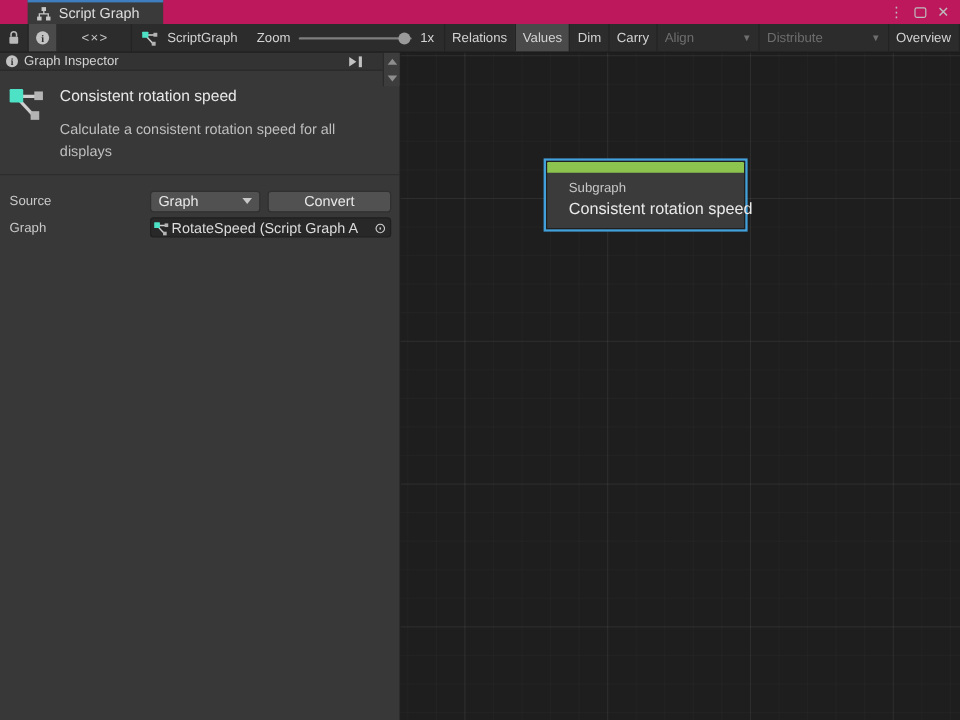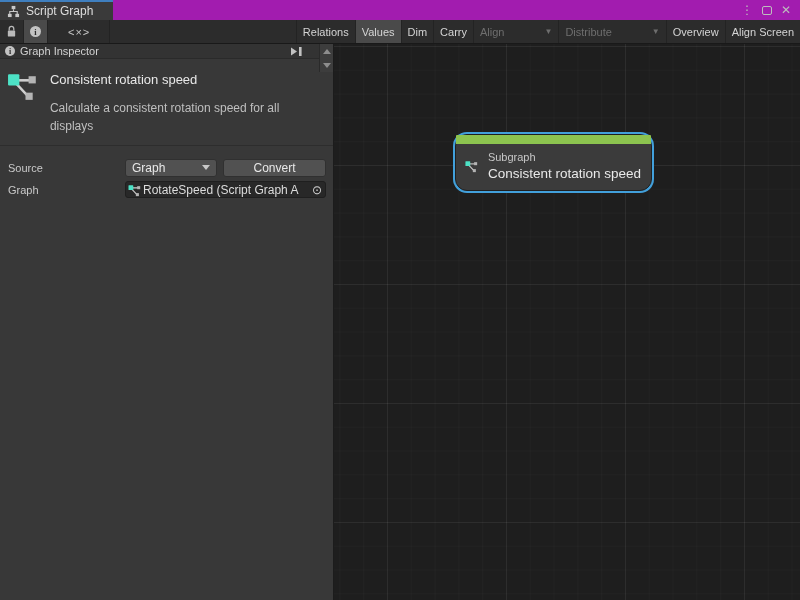--- a/index.html
+++ b/index.html
@@ -6,21 +6,21 @@
     --node-header-green:#8CC44F;
     --selection-blue:#42A0DB;
     --icon-teal:#4DE2C6;
   }
   *{box-sizing:border-box;margin:0;padding:0;}
   html,body{width:800px;height:600px;overflow:hidden;}
   body{font-family:"Liberation Sans",sans-serif;background:#282828;color:#d6d6d6;
        -webkit-user-select:none;user-select:none;font-size:12px;}
 
   
-  .titlebar{height:20px;background:#a21caf;display:flex;align-items:stretch;}
+  .titlebar{height:20px;background:#be185d;display:flex;align-items:stretch;padding-left:23px;}
   .tab{width:113px;background:#3a3a3a;border-top:2px solid #3f7fbf;display:flex;
        align-items:center;gap:6px;padding-left:7px;color:#dedede;font-size:12px;}
   .win-controls{margin-left:auto;display:flex;align-items:center;gap:9px;
        padding-right:9px;color:#bdbdbd;}
   .win-controls .glyph{font-size:12px;line-height:1;cursor:default;}
   .maxbox{width:10px;height:9px;border:1.5px solid #bdbdbd;border-radius:2px;display:inline-block;}
 
   
   .toolbar{height:24px;background:#2c2c2c;border-bottom:1px solid #191919;
        display:flex;align-items:stretch;font-size:11px;color:#d4d4d4;overflow:hidden;}
@@ -85,22 +85,22 @@
 
   
   .canvas{flex:1;position:relative;background-color:#1e1e1e;
     background-image:
       linear-gradient(rgba(255,255,255,0.05) 1px, transparent 1px),
       linear-gradient(90deg, rgba(255,255,255,0.05) 1px, transparent 1px),
       linear-gradient(rgba(255,255,255,0.02) 1px, transparent 1px),
       linear-gradient(90deg, rgba(255,255,255,0.02) 1px, transparent 1px);
     background-size:119px 119px,119px 119px,23.8px 23.8px,23.8px 23.8px;
     background-position:0 121px,53px 0,0 2px,5.4px 0;}
-  .node{position:absolute;left:121px;top:90px;width:197px;background:#3b3b3b;
-       border:1px solid #202020;border-radius:12px;box-shadow:0 0 0 2px var(--selection-blue);}
+  .node{position:absolute;left:121px;top:90px;width:166px;background:#3b3b3b;
+       border:1px solid #202020;border-radius:0;box-shadow:0 0 0 2px var(--selection-blue);}
   .node-header{height:9px;background:var(--node-header-green);border-radius:1px 1px 0 0;}
   .node-body{display:flex;align-items:center;gap:9px;padding:7px 10px 9px 9px;}
   .node-type{font-size:11px;color:#c7c7c7;margin-bottom:3px;}
   .node-title{font-size:13.5px;color:#e9e9e9;white-space:nowrap;}
 </style>
 </head>
 <body>
 
 <div class="titlebar">
   <div class="tab">
@@ -127,20 +127,38 @@
     </svg>
   </div>
   <div class="tbtn active bordered">
     <span class="info-dot">i</span>
   </div>
   <div class="tool-gap"></div>
   <div class="tbtn">
     <span class="code-glyph">&lt;×&gt;</span>
   </div>
   <div class="tool-gap" style="border-right:1px solid #232323"></div>
+  <div class="sg-label">
+    <svg width="15" height="14" viewBox="0 0 32 30">
+      <line x1="8" y1="9" x2="23" y2="9" stroke="#cfcfcf" stroke-width="2.5"></line>
+      <line x1="7" y1="10" x2="20" y2="24" stroke="#cfcfcf" stroke-width="2.5"></line>
+      <rect x="1" y="3" width="11" height="11" rx="1" fill="var(--icon-teal)"></rect>
+      <rect x="21" y="5" width="7" height="7" fill="#b4b4b4"></rect>
+      <rect x="18" y="21" width="7" height="7" fill="#b4b4b4"></rect>
+    </svg>
+    <span>ScriptGraph</span>
+  </div>
+  <div class="zoom-wrap">
+    <span>Zoom</span>
+    <div class="slider">
+      <div class="slider-track"></div>
+      <div class="slider-handle"></div>
+    </div>
+    <span>1x</span>
+  </div>
   <div class="tb-right">
     <div class="tbtn">
         <span>Relations</span>
       </div>
     <div class="tbtn active">
         <span>Values</span>
       </div>
     <div class="tbtn">
         <span>Dim</span>
       </div>

